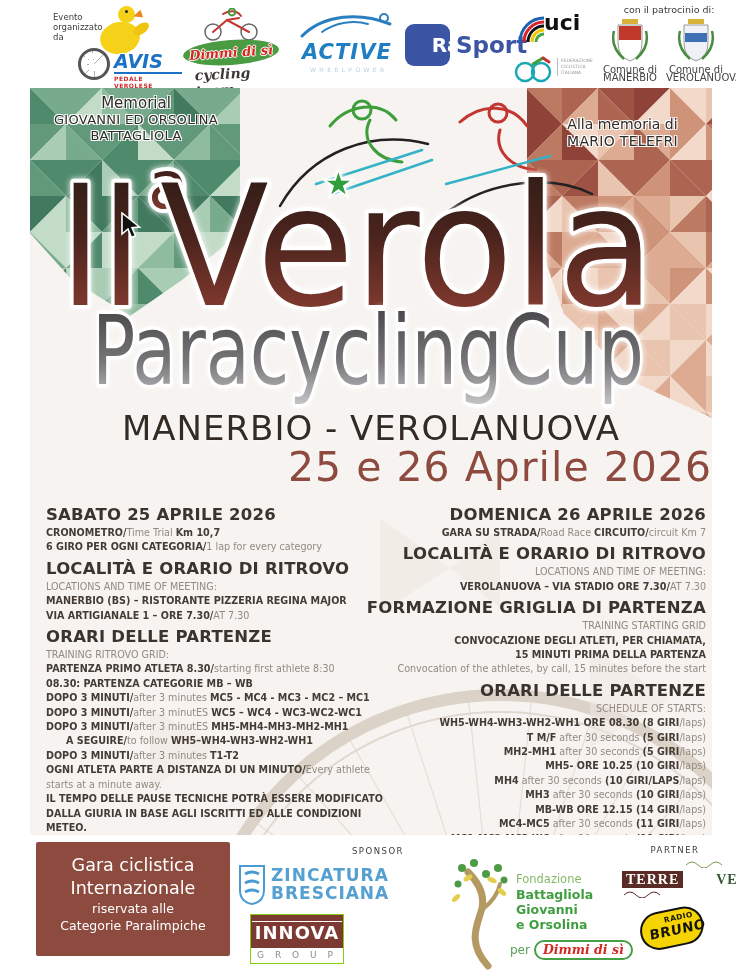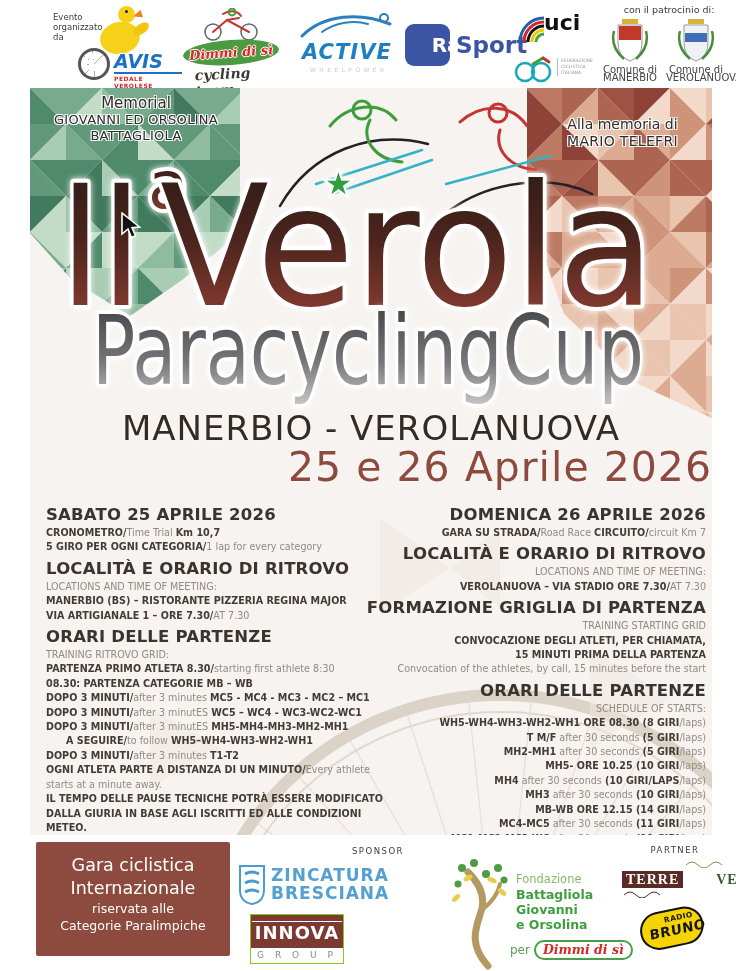--- a/index.html
+++ b/index.html
@@ -582,21 +582,21 @@
       </defs>
       <text x="62" y="84" font-size="96" textLength="552" lengthAdjust="spacingAndGlyphs" fill="url(#tg2)" stroke="#ffffff" stroke-width="7" paint-order="stroke" stroke-linejoin="round" font-family="DejaVu Sans, sans-serif">ParacyclingCup</text>
     </svg>
 
     <div class="cities">MANERBIO - VEROLANUOVA</div>
     <div class="dates">25 e 26 Aprile 2026</div>
 
     <div class="col colL">
         <div class="pline pline-h"><span class="seg-h">SABATO 25 APRILE 2026</span></div>
         <div class="pline"><span class="seg-b">CRONOMETRO/</span><span class="seg-g">Time Trial </span><span class="seg-b">Km 10,7</span></div>
-        <div class="pline"><span class="seg-b">5 GIRO PER OGNI CATEGORIA/</span><span class="seg-g">1 lap for every category</span></div>
+        <div class="pline"><span class="seg-b">6 GIRO PER OGNI CATEGORIA/</span><span class="seg-g">1 lap for every category</span></div>
         <div class="pline pline-h"><span class="seg-h">LOCALITÀ E ORARIO DI RITROVO</span></div>
         <div class="pline"><span class="seg-g">LOCATIONS AND TIME OF MEETING:</span></div>
         <div class="pline"><span class="seg-b">MANERBIO (BS) – RISTORANTE PIZZERIA REGINA MAJOR</span></div>
         <div class="pline"><span class="seg-b">VIA ARTIGIANALE 1 – ORE 7.30/</span><span class="seg-g">AT 7.30</span></div>
         <div class="pline pline-h"><span class="seg-h">ORARI DELLE PARTENZE</span></div>
         <div class="pline"><span class="seg-g">TRAINING RITROVO GRID:</span></div>
         <div class="pline"><span class="seg-b">PARTENZA PRIMO ATLETA 8.30/</span><span class="seg-g">starting first athlete 8:30</span></div>
         <div class="pline"><span class="seg-b">08.30: PARTENZA CATEGORIE MB – WB</span></div>
         <div class="pline"><span class="seg-b">DOPO 3 MINUTI/</span><span class="seg-g">after 3 minutes </span><span class="seg-b">MC5 - MC4 - MC3 - MC2 – MC1</span></div>
         <div class="pline"><span class="seg-b">DOPO 3 MINUTI/</span><span class="seg-g">after 3 minutES </span><span class="seg-b">WC5 – WC4 - WC3-WC2-WC1</span></div>

